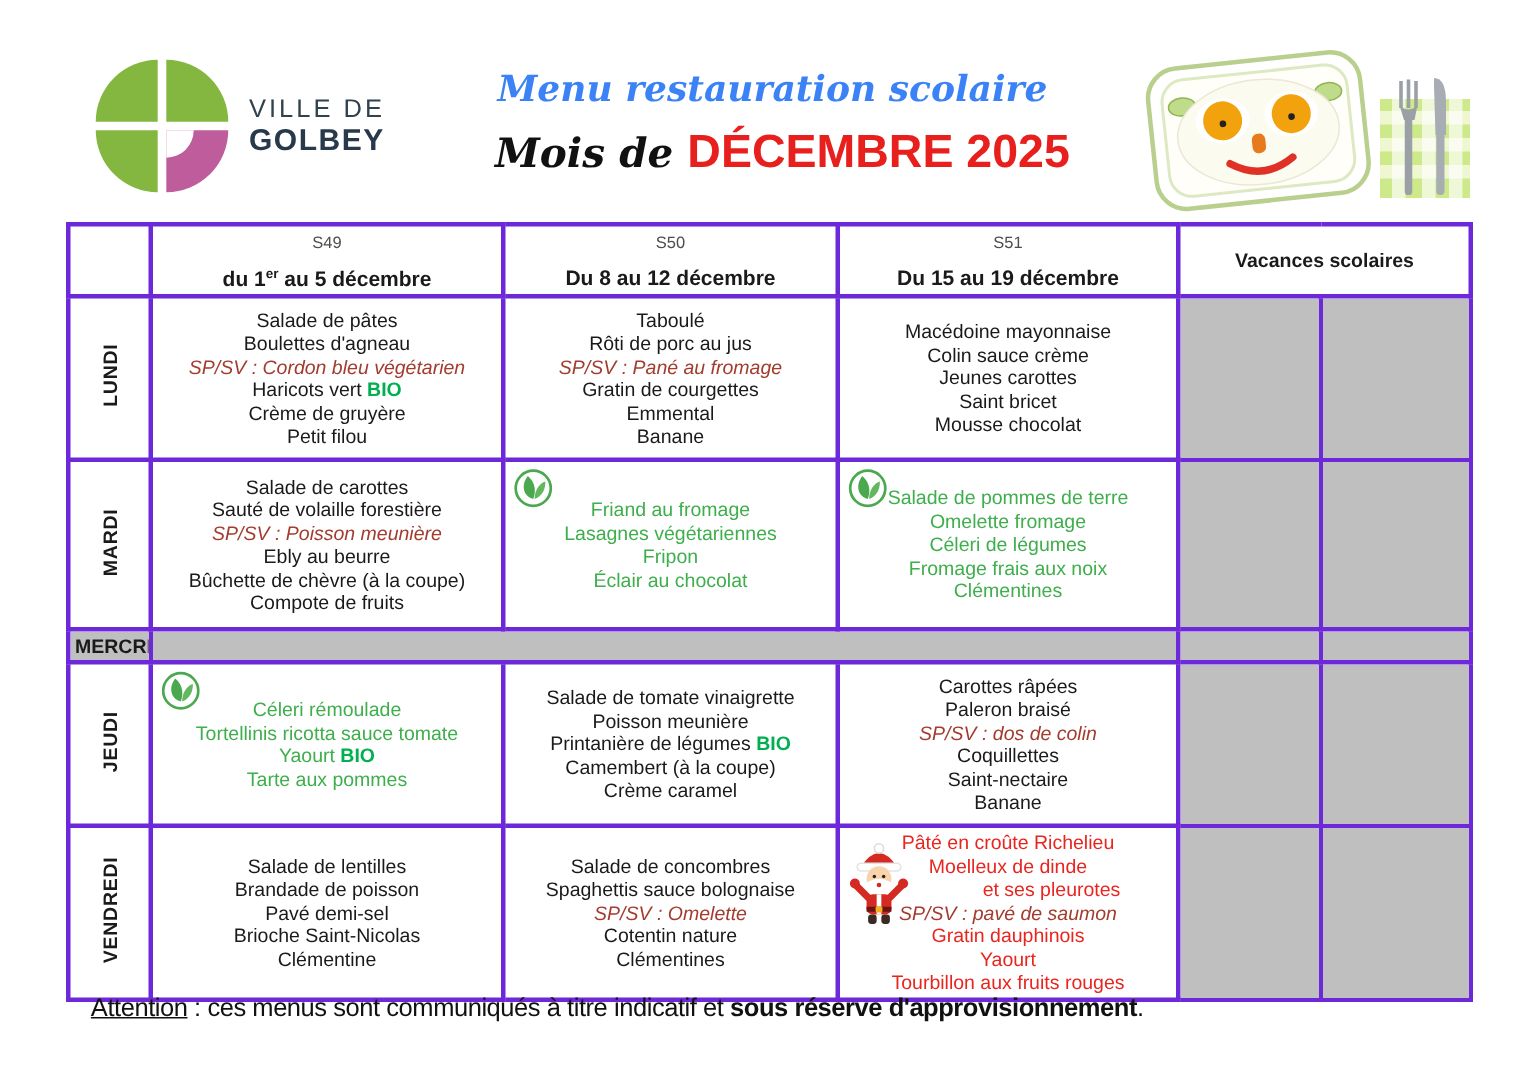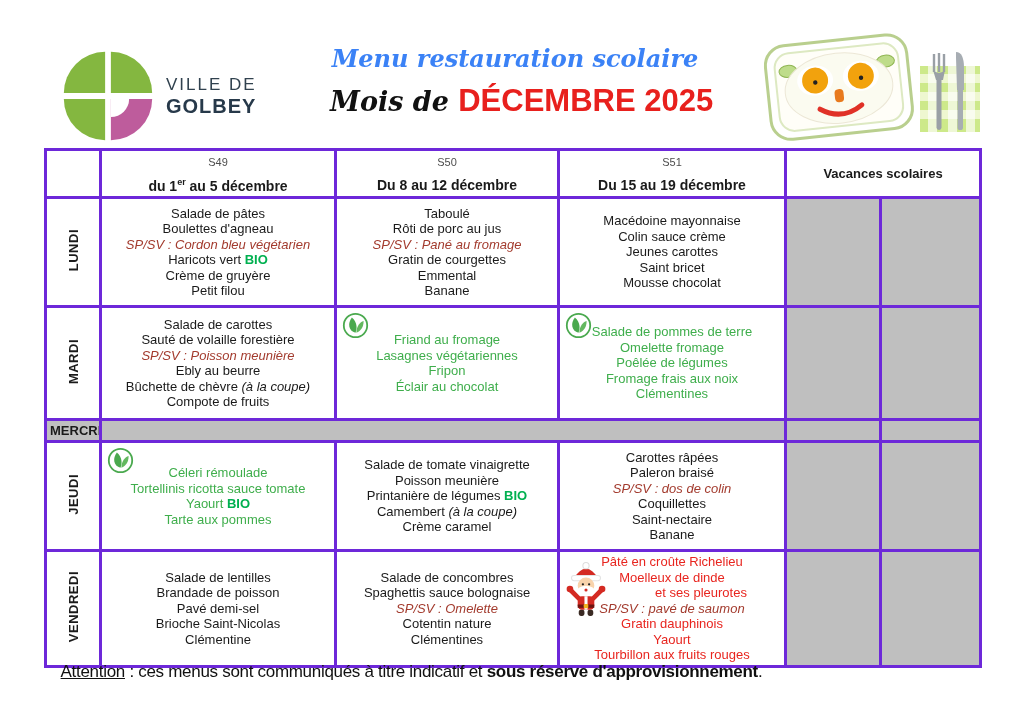--- a/index.html
+++ b/index.html
@@ -1,21 +1,21 @@
 <!DOCTYPE html>
 <html><head>
 <meta charset="utf-8">
 <style>
   * { margin:0; padding:0; box-sizing:border-box; }
   html,body { width:1024px; height:724px; background:#fff; overflow:hidden;
     font-family:"Liberation Sans", sans-serif; }
   .page { position:relative; width:1024px; height:724px; background:#fff; }
 
   
-  .logo-wrap { position:absolute; left:60px; top:48px; display:flex; align-items:center; gap:10px; }
+  .logo-wrap { position:absolute; left:60px; top:36px; display:flex; align-items:center; gap:10px; }
   .logo-svg { width:96px; height:96px; }
   .logo-text { display:flex; flex-direction:column; }
   .logo-line1 { font-size:17px; letter-spacing:2px; color:#31424f; }
   .logo-line2 { font-size:20px; font-weight:bold; letter-spacing:1px; color:#27394a; }
 
   .title-wrap { position:absolute; left:330px; top:44px; width:370px; text-align:center; }
   .title-line1 { font-family:"DejaVu Serif", serif; font-style:italic; font-weight:bold;
     font-size:24px; color:#3b82f6; }
   .title-line2 { margin-top:10px; font-family:"DejaVu Serif", serif; font-style:italic;
     font-weight:bold; font-size:27px; color:#111; white-space:nowrap; }
@@ -40,21 +40,21 @@
   td.mercredi-label { background:#bfbfbf; font-weight:bold; font-size:10px;
     text-align:left; padding-left:4px; white-space:nowrap; letter-spacing:0; }
   td.band { background:#bfbfbf; }
 
   .line { line-height:15.5px; white-space:nowrap; }
   .spsv { color:#a33b2e; font-style:italic; }
   .green { color:#3fae4c; }
   .red { color:#e8251f; }
   .indent { padding-left:58px; }
   .bio { color:#00b050; font-weight:bold; }
-  .it { font-style:italic; }
+  .it { }
   sup.er { font-size:9px; vertical-align:super; }
 
   .leaf-badge { position:absolute; left:5px; top:4px; width:27px; height:27px; }
   .santa-badge { position:absolute; left:5px; top:10px; width:42px; height:56px; }
 
   
   .footer { position:absolute; left:0; top:662px; width:823px; text-align:center;
     font-size:17px; color:#111; letter-spacing:-0.3px; }
   .footer .u { text-decoration:underline; }
   .footer .b { font-weight:bold; }
@@ -205,21 +205,21 @@
             <div class="line green"><span>Éclair au chocolat</span></div>
   <svg class="leaf-badge" viewBox="0 0 30 30">
     <circle cx="15" cy="15" r="13" fill="none" stroke="#4aa94e" stroke-width="2"></circle>
     <path d="M15 23 C7 21 6 12 11 6 C17 11 17 18 15 23 Z" fill="#4aa94e"></path>
     <path d="M16 23 C16 16 20 11 24 10 C24 17 21 21 16 23 Z" fill="#63b85f"></path>
   </svg>
 </td>
       <td>
             <div class="line green"><span>Salade de pommes de terre</span></div>
             <div class="line green"><span>Omelette fromage</span></div>
-            <div class="line green"><span>Poêlée de légumes</span></div>
+            <div class="line green"><span>Céleri de légumes</span></div>
             <div class="line green"><span>Fromage frais aux noix</span></div>
             <div class="line green"><span>Clémentines</span></div>
   <svg class="leaf-badge" viewBox="0 0 30 30">
     <circle cx="15" cy="15" r="13" fill="none" stroke="#4aa94e" stroke-width="2"></circle>
     <path d="M15 23 C7 21 6 12 11 6 C17 11 17 18 15 23 Z" fill="#4aa94e"></path>
     <path d="M16 23 C16 16 20 11 24 10 C24 17 21 21 16 23 Z" fill="#63b85f"></path>
   </svg>
 </td>
       <td class="gray"></td>
       <td class="gray"></td>

